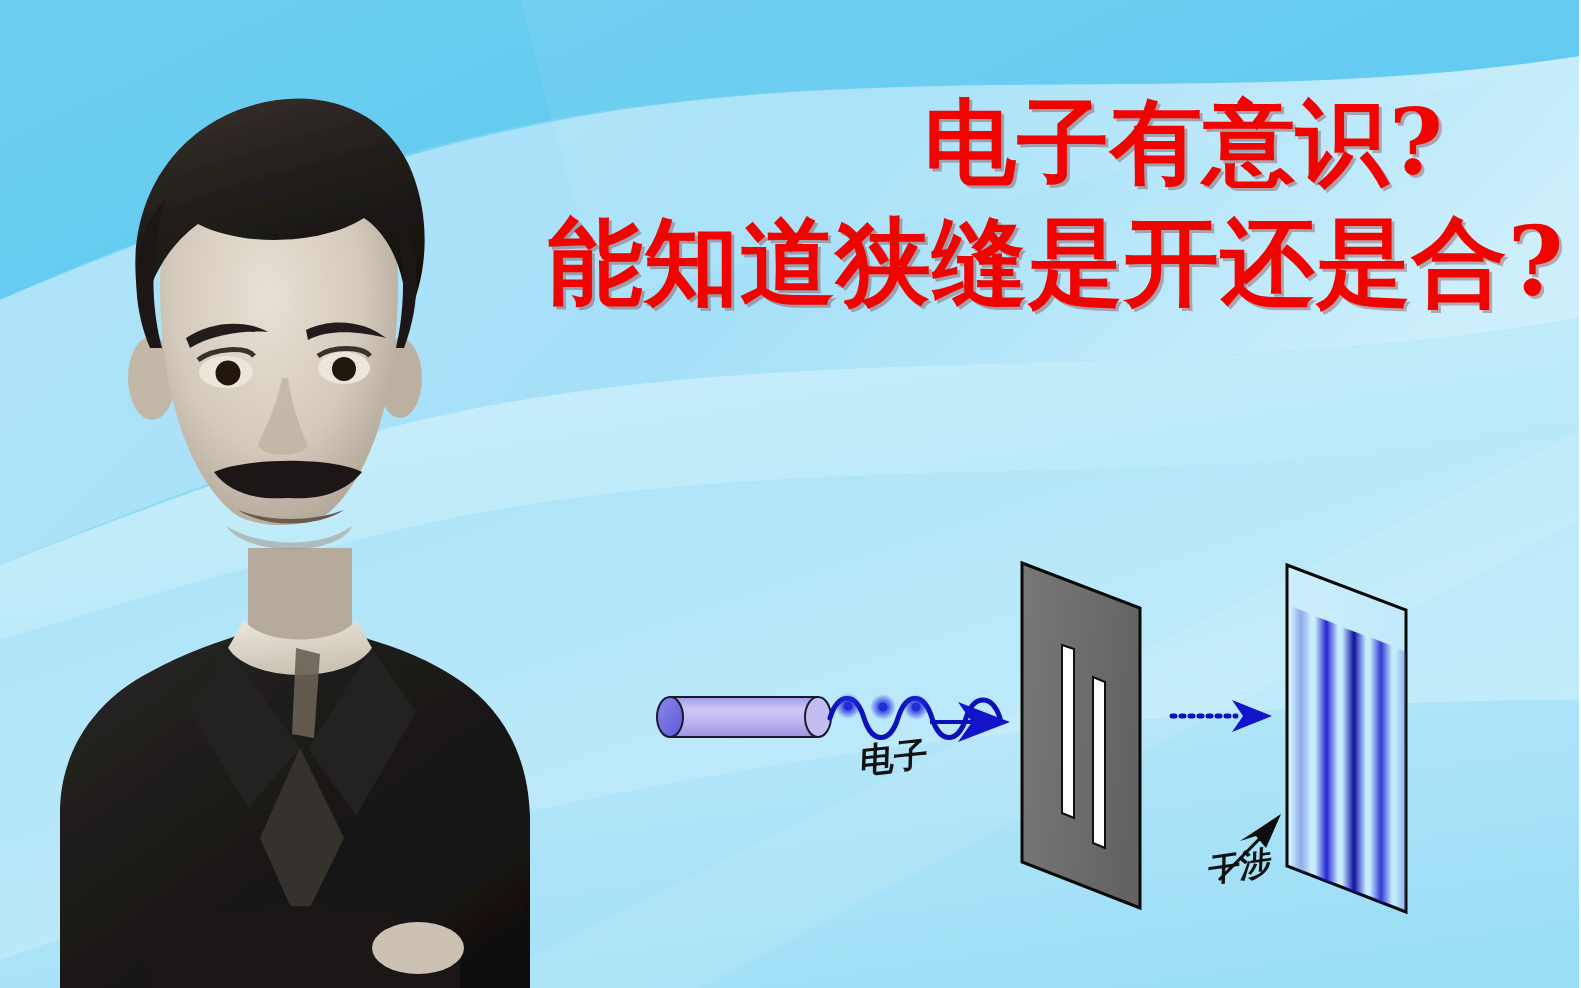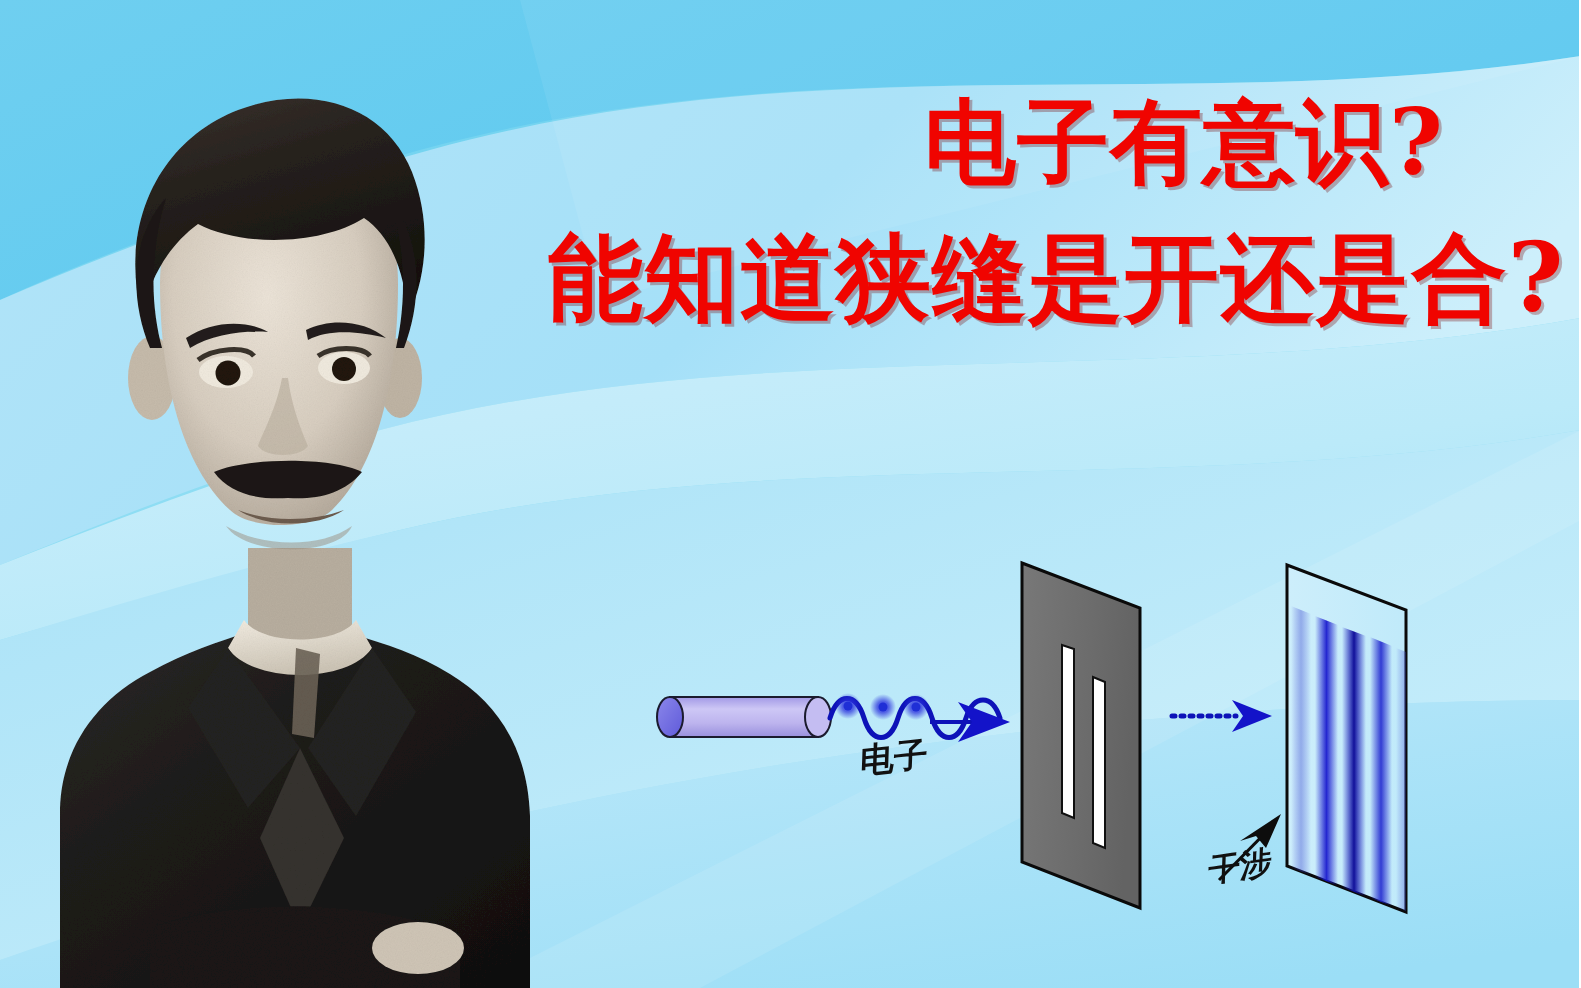--- a/index.html
+++ b/index.html
@@ -29,21 +29,21 @@
   .title-line{
     color:#f00400;
     font-weight:bold;
     font-family:"DejaVu Serif","Liberation Serif",serif;
     letter-spacing:1px;
     line-height:1.0;
     white-space:nowrap;
     text-shadow:3px 3px 0 rgba(120,0,0,.30);
   }
   #title-line-1{ font-size:92px; margin-left:260px; }
-  #title-line-2{ font-size:95px; margin-top:42px; margin-left:4px; }
+  #title-line-2{ font-size:95px; margin-top:26px; margin-left:4px; }
 
   
   #einstein{
     position:absolute;
     left:0px; top:48px;
     width:600px; height:940px;
     z-index:30;
   }
   #einstein svg{ width:100%; height:100%; display:block; }
 

